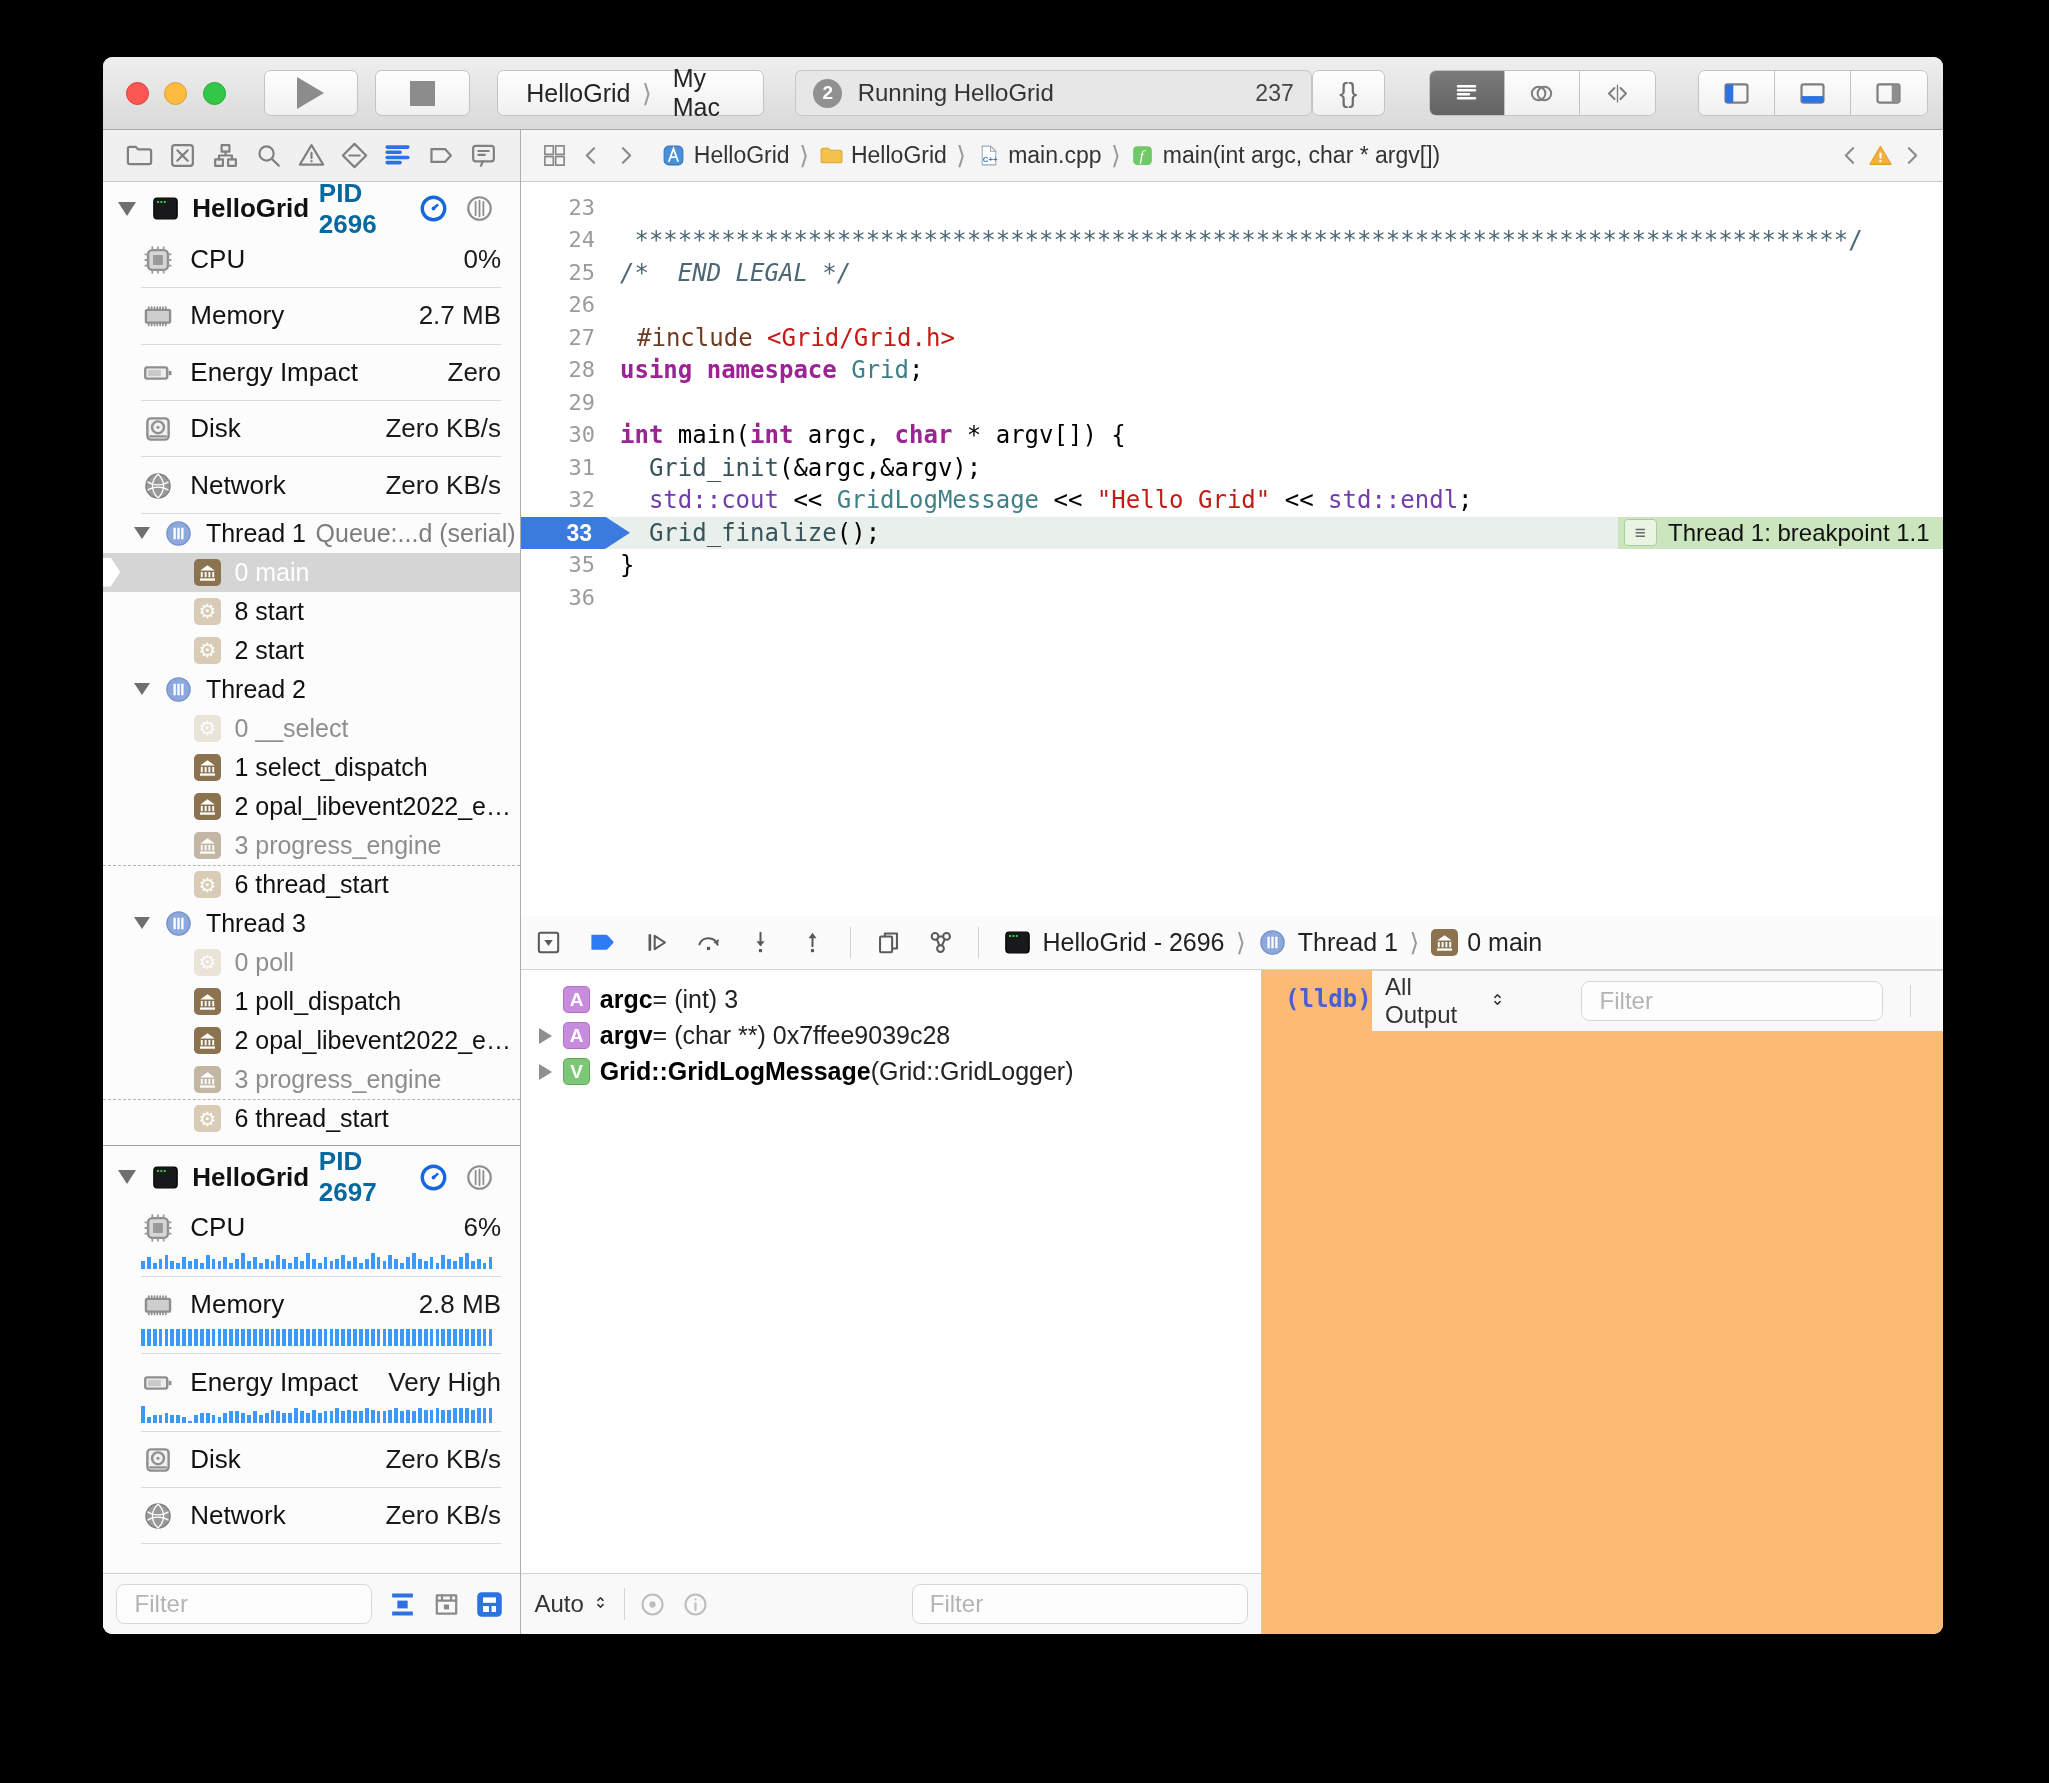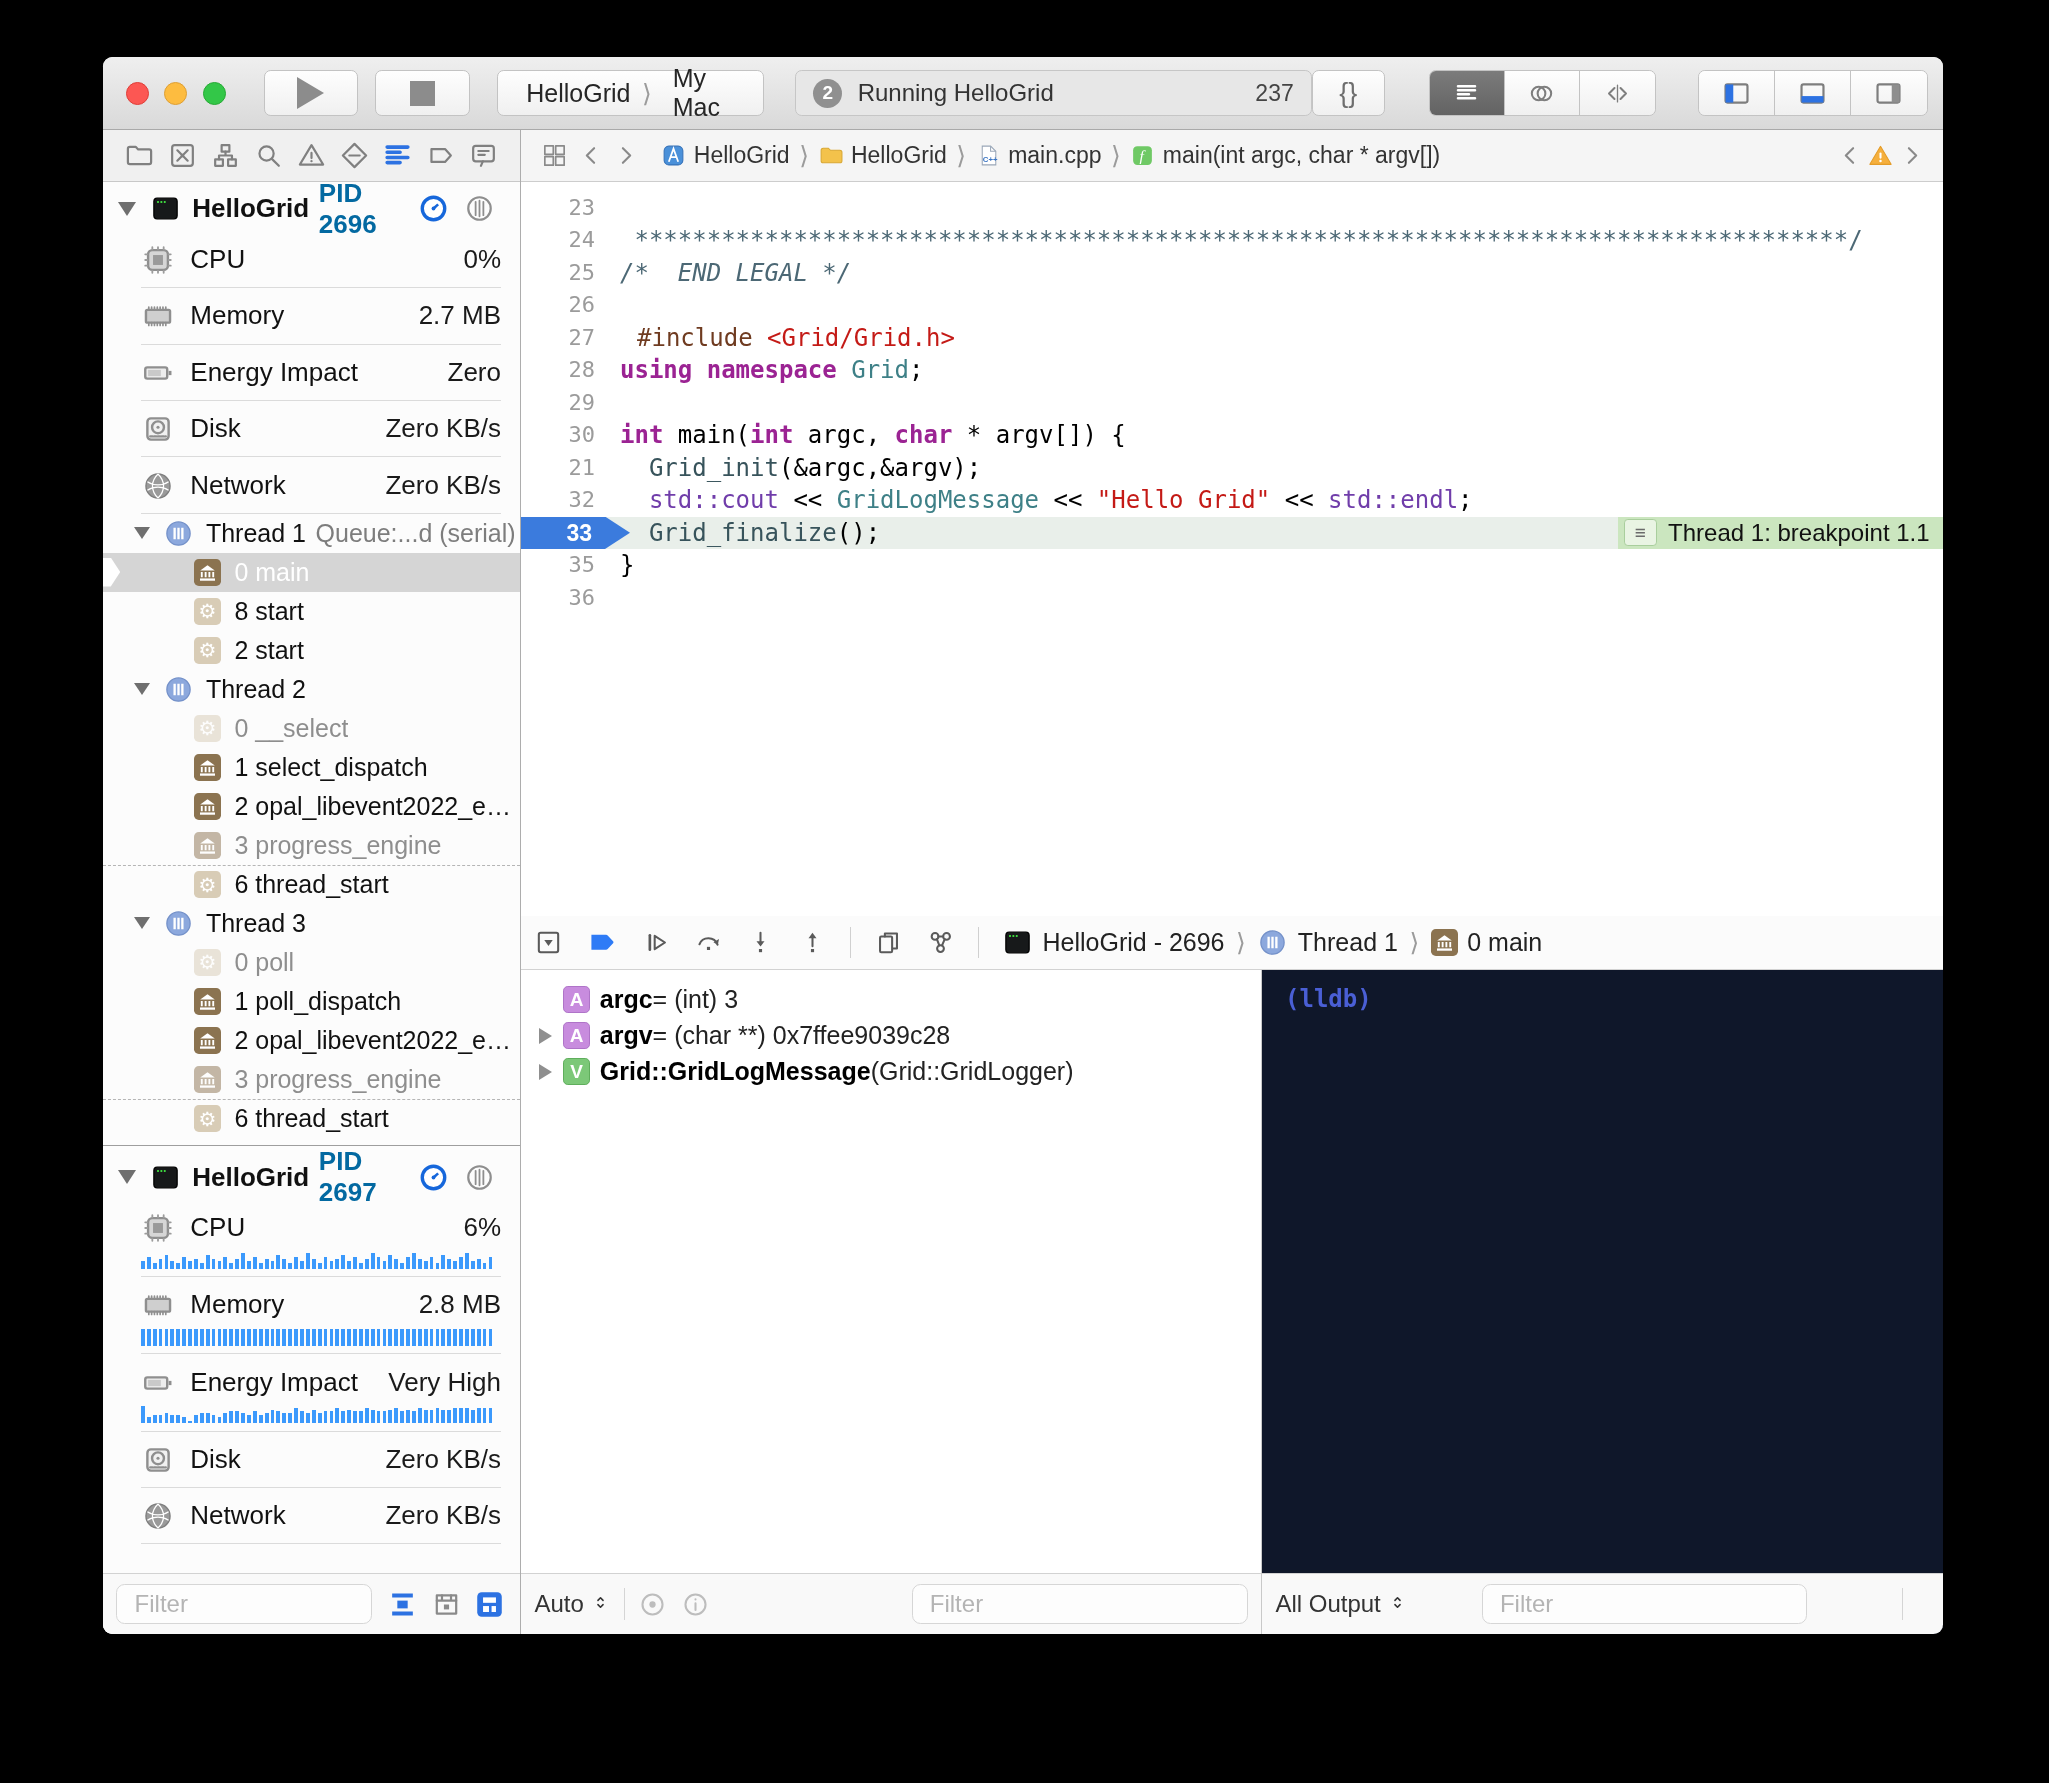--- a/index.html
+++ b/index.html
@@ -121,21 +121,21 @@
   .varslist{ flex:1; padding-top:11.5px; font-size:25px;}
   .vrow{ display:flex; align-items:center; height:36px; padding-left:11.5px;}
   .vdis{ width:25px; display:flex; justify-content:center;}
   .vdis .tri{ width:0;height:0;border-left:13.4px solid #8F8F8F;border-top:8.6px solid transparent;border-bottom:8.6px solid transparent;}
   .vbadge{ width:27px;height:27px;border-radius:4.8px;color:#FFF;font-weight:bold;font-size:19px;
            display:flex;align-items:center;justify-content:center; margin:0 9.6px 0 5.7px;}
   .vbadge.A{ background:#C88CDE; border:1px solid #AF74C8;}
   .vbadge.V{ background:#7CC878; border:1px solid #5FAE5C;}
   .vname{ font-weight:bold; color:#000;}
   .vrest{ color:#222;}
-  .consolepane{ flex:1; display:flex; flex-direction:column; background:#0f172a; min-width:0;}
+  .consolepane{ flex:1; display:flex; flex-direction:row; background:#fdba74; min-width:0;}
   .console-out{ flex:1; padding:15.3px 0 0 23px; font-family:"DejaVu Sans Mono",monospace; font-size:24px;}
   .lldb{ color:#4A5FD5; font-weight:bold;}
   .vars-bar{ gap:13.4px;}
   .vars-bar .scope, .console-bar .scope{ font-size:24px; color:#333; display:flex; align-items:center; gap:7.6px;}
   .minisep{ width:1px; height:32.5px; background:#D5D5D5;}
   .dimico{ color:#BDBDBD; display:flex;}
   .vars-bar .ffield{ margin-left:auto; width:336px;}
   .console-bar{ gap:13.4px;}
   .console-bar .ffield{ width:325px; margin-left:61px;}
   .console-bar .right{ margin-left:auto; display:flex; align-items:center; gap:13.4px;}
@@ -961,21 +961,21 @@
         </div>
       <div class="code" id="codeArea">
           <div class="cl"><span class="ln">23</span></div>
           <div class="cl"><span class="ln">24</span><span class="ct"><span class="c-cm"> ************************************************************************************/</span></span></div>
           <div class="cl"><span class="ln">25</span><span class="ct"><span class="c-cmi">/*  END LEGAL */</span></span></div>
           <div class="cl"><span class="ln">26</span><span class="ct"></span></div>
           <div class="cl"><span class="ln">27</span><span class="ct"><span class="c-pp">#include </span><span class="c-str">&lt;Grid/Grid.h&gt;</span></span></div>
           <div class="cl"><span class="ln">28</span><span class="ct"><span class="c-kw">using</span><span class="c-p"> </span><span class="c-kw">namespace</span><span class="c-p"> </span><span class="c-ty">Grid</span><span class="c-p">;</span></span></div>
           <div class="cl"><span class="ln">29</span><span class="ct"></span></div>
           <div class="cl"><span class="ln">30</span><span class="ct"><span class="c-kw">int</span><span class="c-p"> main(</span><span class="c-kw">int</span><span class="c-p"> argc, </span><span class="c-kw">char</span><span class="c-p"> * argv[]) {</span></span></div>
-          <div class="cl"><span class="ln">21</span><span class="ct"><span class="c-p">  </span><span class="c-fn">Grid_init</span><span class="c-p">(&amp;argc,&amp;argv);</span></span></div>
+          <div class="cl"><span class="ln">31</span><span class="ct"><span class="c-p">  </span><span class="c-fn">Grid_init</span><span class="c-p">(&amp;argc,&amp;argv);</span></span></div>
           <div class="cl"><span class="ln">32</span><span class="ct"><span class="c-p">  </span><span class="c-ns">std::cout</span><span class="c-p"> &lt;&lt; </span><span class="c-ty">GridLogMessage</span><span class="c-p"> &lt;&lt; </span><span class="c-str">"Hello Grid"</span><span class="c-p"> &lt;&lt; </span><span class="c-ns">std::endl</span><span class="c-p">;</span></span></div>
           <div class="cl bp">
       <div class="bpbadge"><span>33</span></div>
       <span class="ln">33</span><span class="ct"><span class="c-p">  </span><span class="c-fn">Grid_finalize</span><span class="c-p">();</span></span>
       <div class="bpnote">
         <span class="noteico">≡</span>
         <span>Thread 1: breakpoint 1.1</span></div></div>
           <div class="cl"><span class="ln">35</span><span class="ct"><span class="c-p">}</span></span></div>
           <div class="cl"><span class="ln">36</span><span class="ct"></span></div>
         </div>

